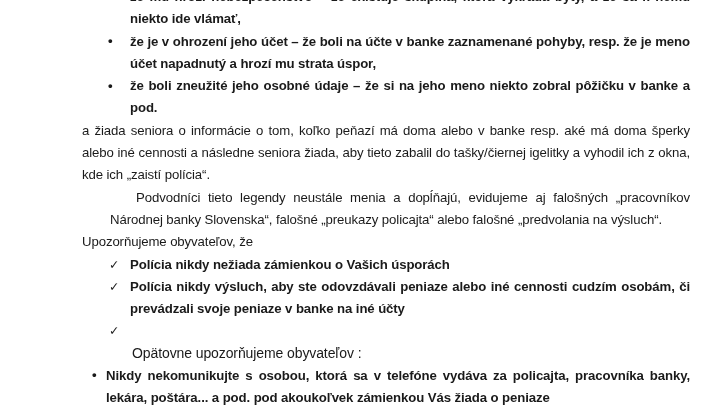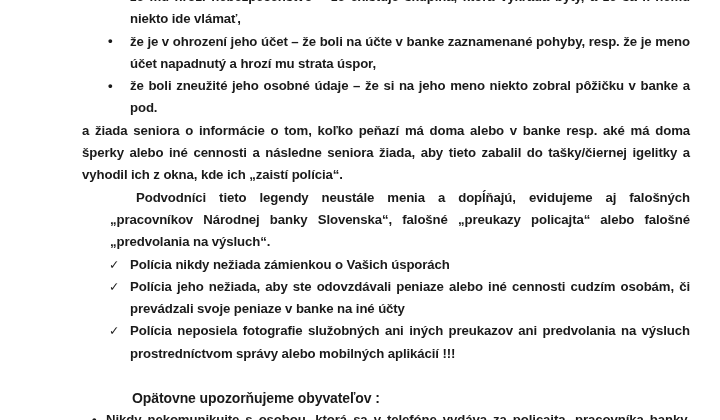--- a/index.html
+++ b/index.html
@@ -23,21 +23,20 @@
     padding: 0 30px 0 82px;
     margin-top: -14px;
   }
 
   .para {
     font-size: 13.2px;
     line-height: 22.3px;
     text-align: justify;
     margin: 0;
     letter-spacing: -0.1px;
-    font-weight: bold;
   }
   .para.left { text-align: left; }
 
   .indent-first { text-indent: 26px; margin-left: 28px; }
 
   
   ul.bullets {
     list-style: none;
     margin: 0;
     padding: 0;
@@ -132,33 +131,33 @@
     <li>
       <span class="marker">•</span>
       <span>že boli zneužité jeho osobné údaje – že si na jeho meno niekto zobral pôžičku v banke a pod.</span>
     </li>
   </ul>
 
   <p class="para">a žiada seniora o informácie o tom, koľko peňazí má doma alebo  v banke resp. aké má doma šperky alebo iné cennosti a následne seniora žiada, aby tieto zabalil do tašky/čiernej igelitky a vyhodil ich z okna, kde ich „zaistí polícia“.</p>
 
   <p class="para indent-first">Podvodníci tieto legendy neustále menia a dopĺňajú, evidujeme aj falošných „pracovníkov Národnej banky Slovenska“, falošné „preukazy policajta“ alebo falošné „predvolania na výsluch“.</p>
 
+  <p class="para left">Upozorňujeme obyvateľov, že</p>
 
   <ul class="ticks">
     <li>
       <span class="marker">✓</span>
       <span>Polícia nikdy nežiada zámienkou o Vašich úsporách</span>
     </li>
     <li>
       <span class="marker">✓</span>
-      <span>Polícia jeho nežiada, aby ste odovzdávali peniaze alebo iné cennosti cudzím osobám, či prevádzali svoje peniaze v banke na iné účty</span>
+      <span>Polícia nikdy výsluch, aby ste odovzdávali peniaze alebo iné cennosti cudzím osobám, či prevádzali svoje peniaze v banke na iné účty</span>
     </li>
     <li>
       <span class="marker">✓</span>
-      <span>Polícia neposiela fotografie služobných ani iných preukazov ani predvolania na výsluch prostredníctvom správy alebo mobilných aplikácií !!!</span>
     </li>
   </ul>
 
   <div class="spacer-md"></div>
 
   <p class="para left opatovne">Opätovne upozorňujeme obyvateľov :</p>
 
   <ul class="bullets-out">
     <li>
       <span class="marker">•</span>

